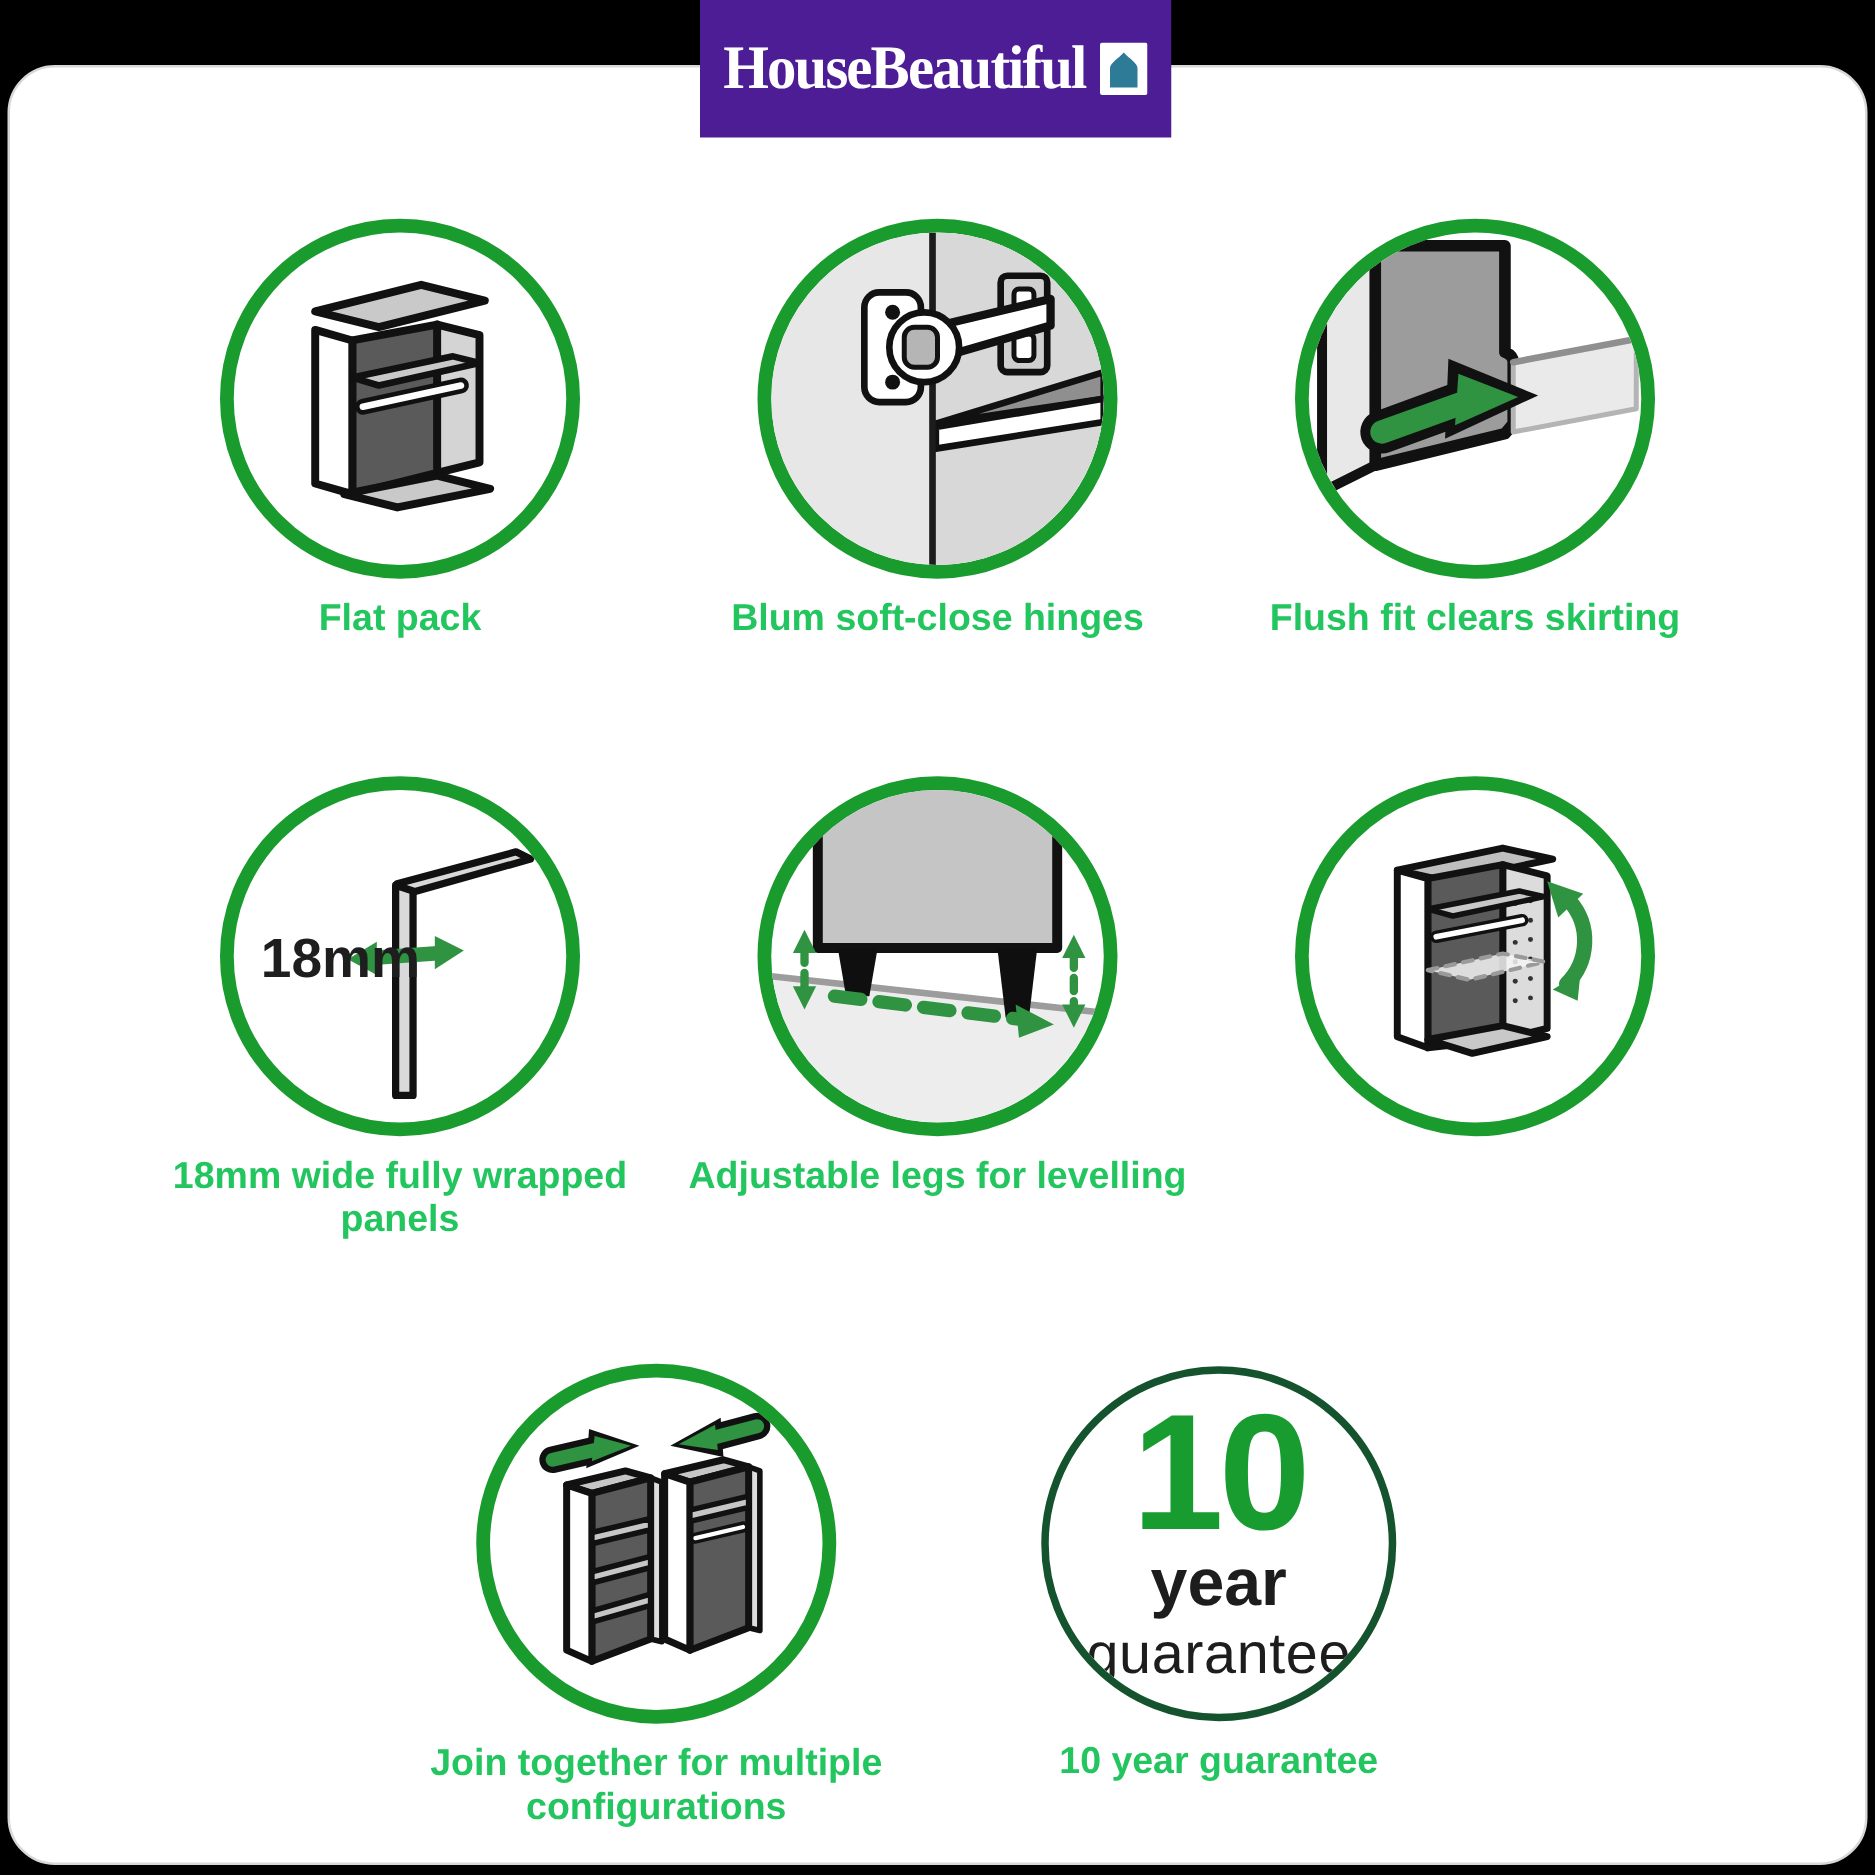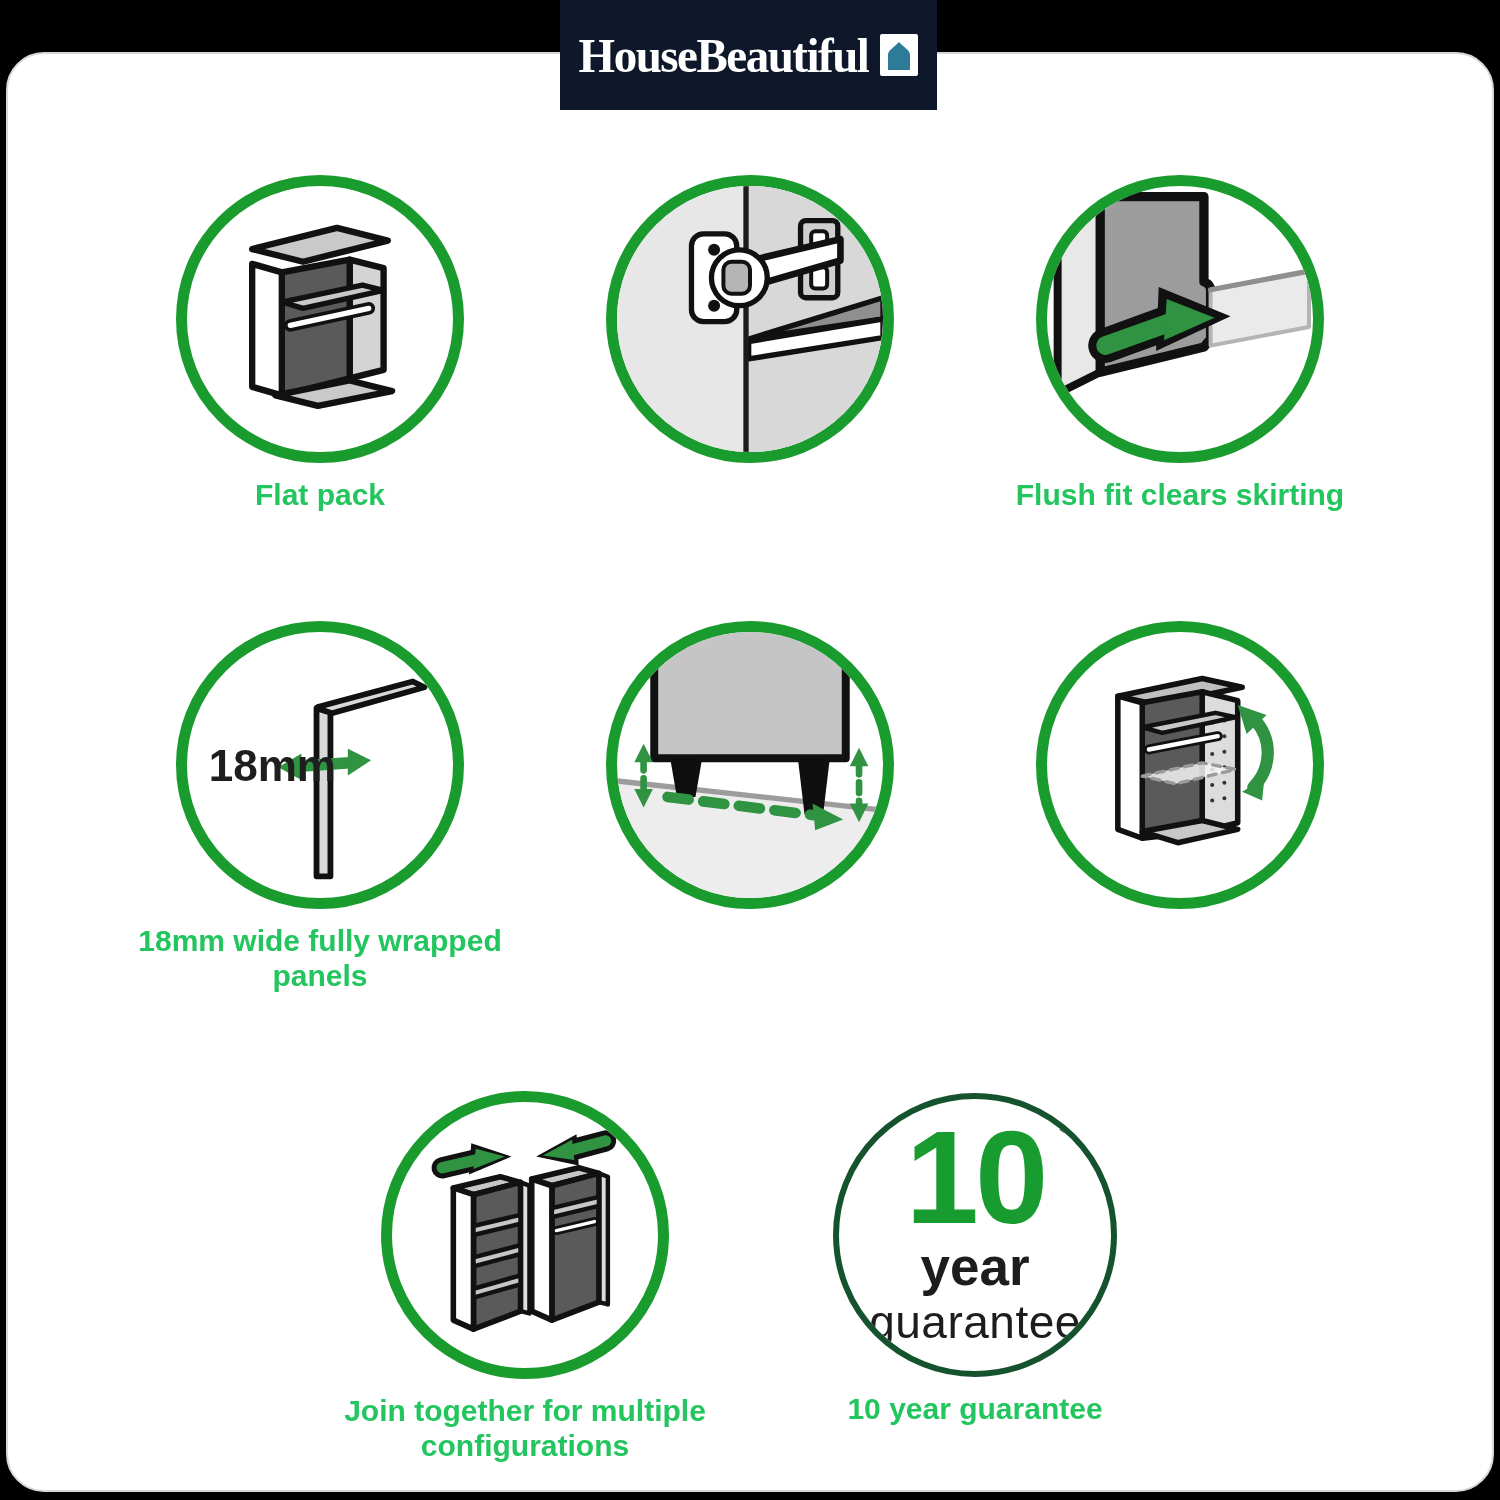--- a/index.html
+++ b/index.html
@@ -1,20 +1,20 @@
 <!DOCTYPE html>
 <html><head>
 <meta charset="utf-8">
 <style>
   html,body{margin:0;padding:0;background:#000;}
   .stage{position:relative;width:1500px;height:1500px;background:#000;overflow:hidden;
          font-family:"Liberation Sans",sans-serif;}
   .card{position:absolute;left:6px;top:52px;width:1484px;height:1436px;background:#fff;
         border:2px solid #d8d8d8;border-radius:38px;box-shadow:0 1px 6px rgba(0,0,0,.35);}
-  .banner{position:absolute;left:560px;top:0;width:377px;height:110px;background:#0f172a;
+  .banner{position:absolute;left:560px;top:0;width:377px;height:110px;background:#4c1d95;
           display:flex;align-items:center;justify-content:center;gap:12px;z-index:5;}
   .brand{color:#fff;font-family:"Liberation Serif",serif;font-weight:700;font-size:47px;
          letter-spacing:-1.5px;transform:scaleY(1.05);}
   .row{position:absolute;left:105px;width:1290px;display:flex;justify-content:space-between;z-index:2;}
   .row1{top:175px;} .row2{top:621px;}
   .row3{left:0;width:1500px;top:1091px;justify-content:center;gap:20px;}
   .cell{width:430px;display:flex;flex-direction:column;align-items:center;}
   .ring{width:266px;height:266px;border:11px solid #1a9b2e;border-radius:50%;background:#fff;
         overflow:hidden;display:flex;align-items:center;justify-content:center;position:relative;}
   .ring svg{display:block;}
@@ -74,20 +74,21 @@
           <rect x="146" y="34" width="12" height="16" rx="3" fill="#fff" stroke="#111" stroke-width="3"></rect>
           <rect x="146" y="61" width="12" height="16" rx="3" fill="#fff" stroke="#111" stroke-width="3"></rect>
           <polygon points="92,58 168,40 168,56 92,78" fill="#ffffff" stroke="#111" stroke-width="5"></polygon>
           <rect x="56" y="36" width="34" height="66" rx="9" fill="#ffffff" stroke="#111" stroke-width="4"></rect>
           <circle cx="73" cy="48" r="4.5" fill="#111"></circle>
           <circle cx="73" cy="90" r="4.5" fill="#111"></circle>
           <circle cx="92" cy="69" r="21" fill="#ffffff" stroke="#111" stroke-width="4"></circle>
           <rect x="80" y="57" width="20" height="24" rx="6" fill="#b5b5b5" stroke="#111" stroke-width="3"></rect>
         </svg>
       </div>
+      <div class="label">Blum soft-close hinges</div>
     </div>
 
     <div class="cell">
       <div class="ring">
         <svg class="fullbleed" viewBox="0 0 200 200" stroke-linejoin="round" stroke-linecap="round">
           <polygon points="8,30 40,18 40,140 8,156" fill="#e8e8e8" stroke="#111" stroke-width="6"></polygon>
           <path d="M40,8 L118,8 L118,72 Q123,74 123,78 L123,115 L118,121 L40,140 Z" fill="#9c9c9c" stroke="#111" stroke-width="7"></path>
           <polygon points="123,78 197,64 197,106 123,120" fill="#eaeaea" stroke="#b4b4b4" stroke-width="3"></polygon>
           <line x1="123" y1="78" x2="197" y2="64" stroke="#8f8f8f" stroke-width="4"></line>
           <line x1="44" y1="120" x2="96" y2="101" stroke="#111" stroke-width="26"></line>
@@ -126,20 +127,21 @@
           <line x1="20" y1="96" x2="20" y2="120" stroke="#2f9342" stroke-width="5" stroke-dasharray="8 6"></line>
           <polygon points="20,84 13,98 27,98" fill="#2f9342"></polygon>
           <polygon points="20,132 13,118 27,118" fill="#2f9342"></polygon>
           <line x1="182" y1="99" x2="182" y2="131" stroke="#2f9342" stroke-width="5" stroke-dasharray="8 6"></line>
           <polygon points="182,87 175,101 189,101" fill="#2f9342"></polygon>
           <polygon points="182,143 175,129 189,129" fill="#2f9342"></polygon>
           <line x1="38" y1="124" x2="150" y2="138" stroke="#2f9342" stroke-width="8" stroke-dasharray="16 11"></line>
           <polygon points="170,141 147,129 149,149" fill="#2f9342"></polygon>
         </svg>
       </div>
+      <div class="label">Adjustable legs for levelling</div>
     </div>
 
     <div class="cell">
       <div class="ring">
         <svg width="222" height="222" viewBox="0 0 200 200" stroke-linejoin="round" stroke-linecap="round">
           <polygon points="44,38 120,22 156,30 80,46" fill="#bfbfbf" stroke="#111" stroke-width="5"></polygon>
           <polygon points="120,34 152,42 152,152 120,160" fill="#dcdcdc" stroke="#111" stroke-width="5"></polygon>
           <g fill="#333">
             <circle cx="129" cy="62" r="1.8"></circle>
               <circle cx="140" cy="60" r="1.8"></circle>

